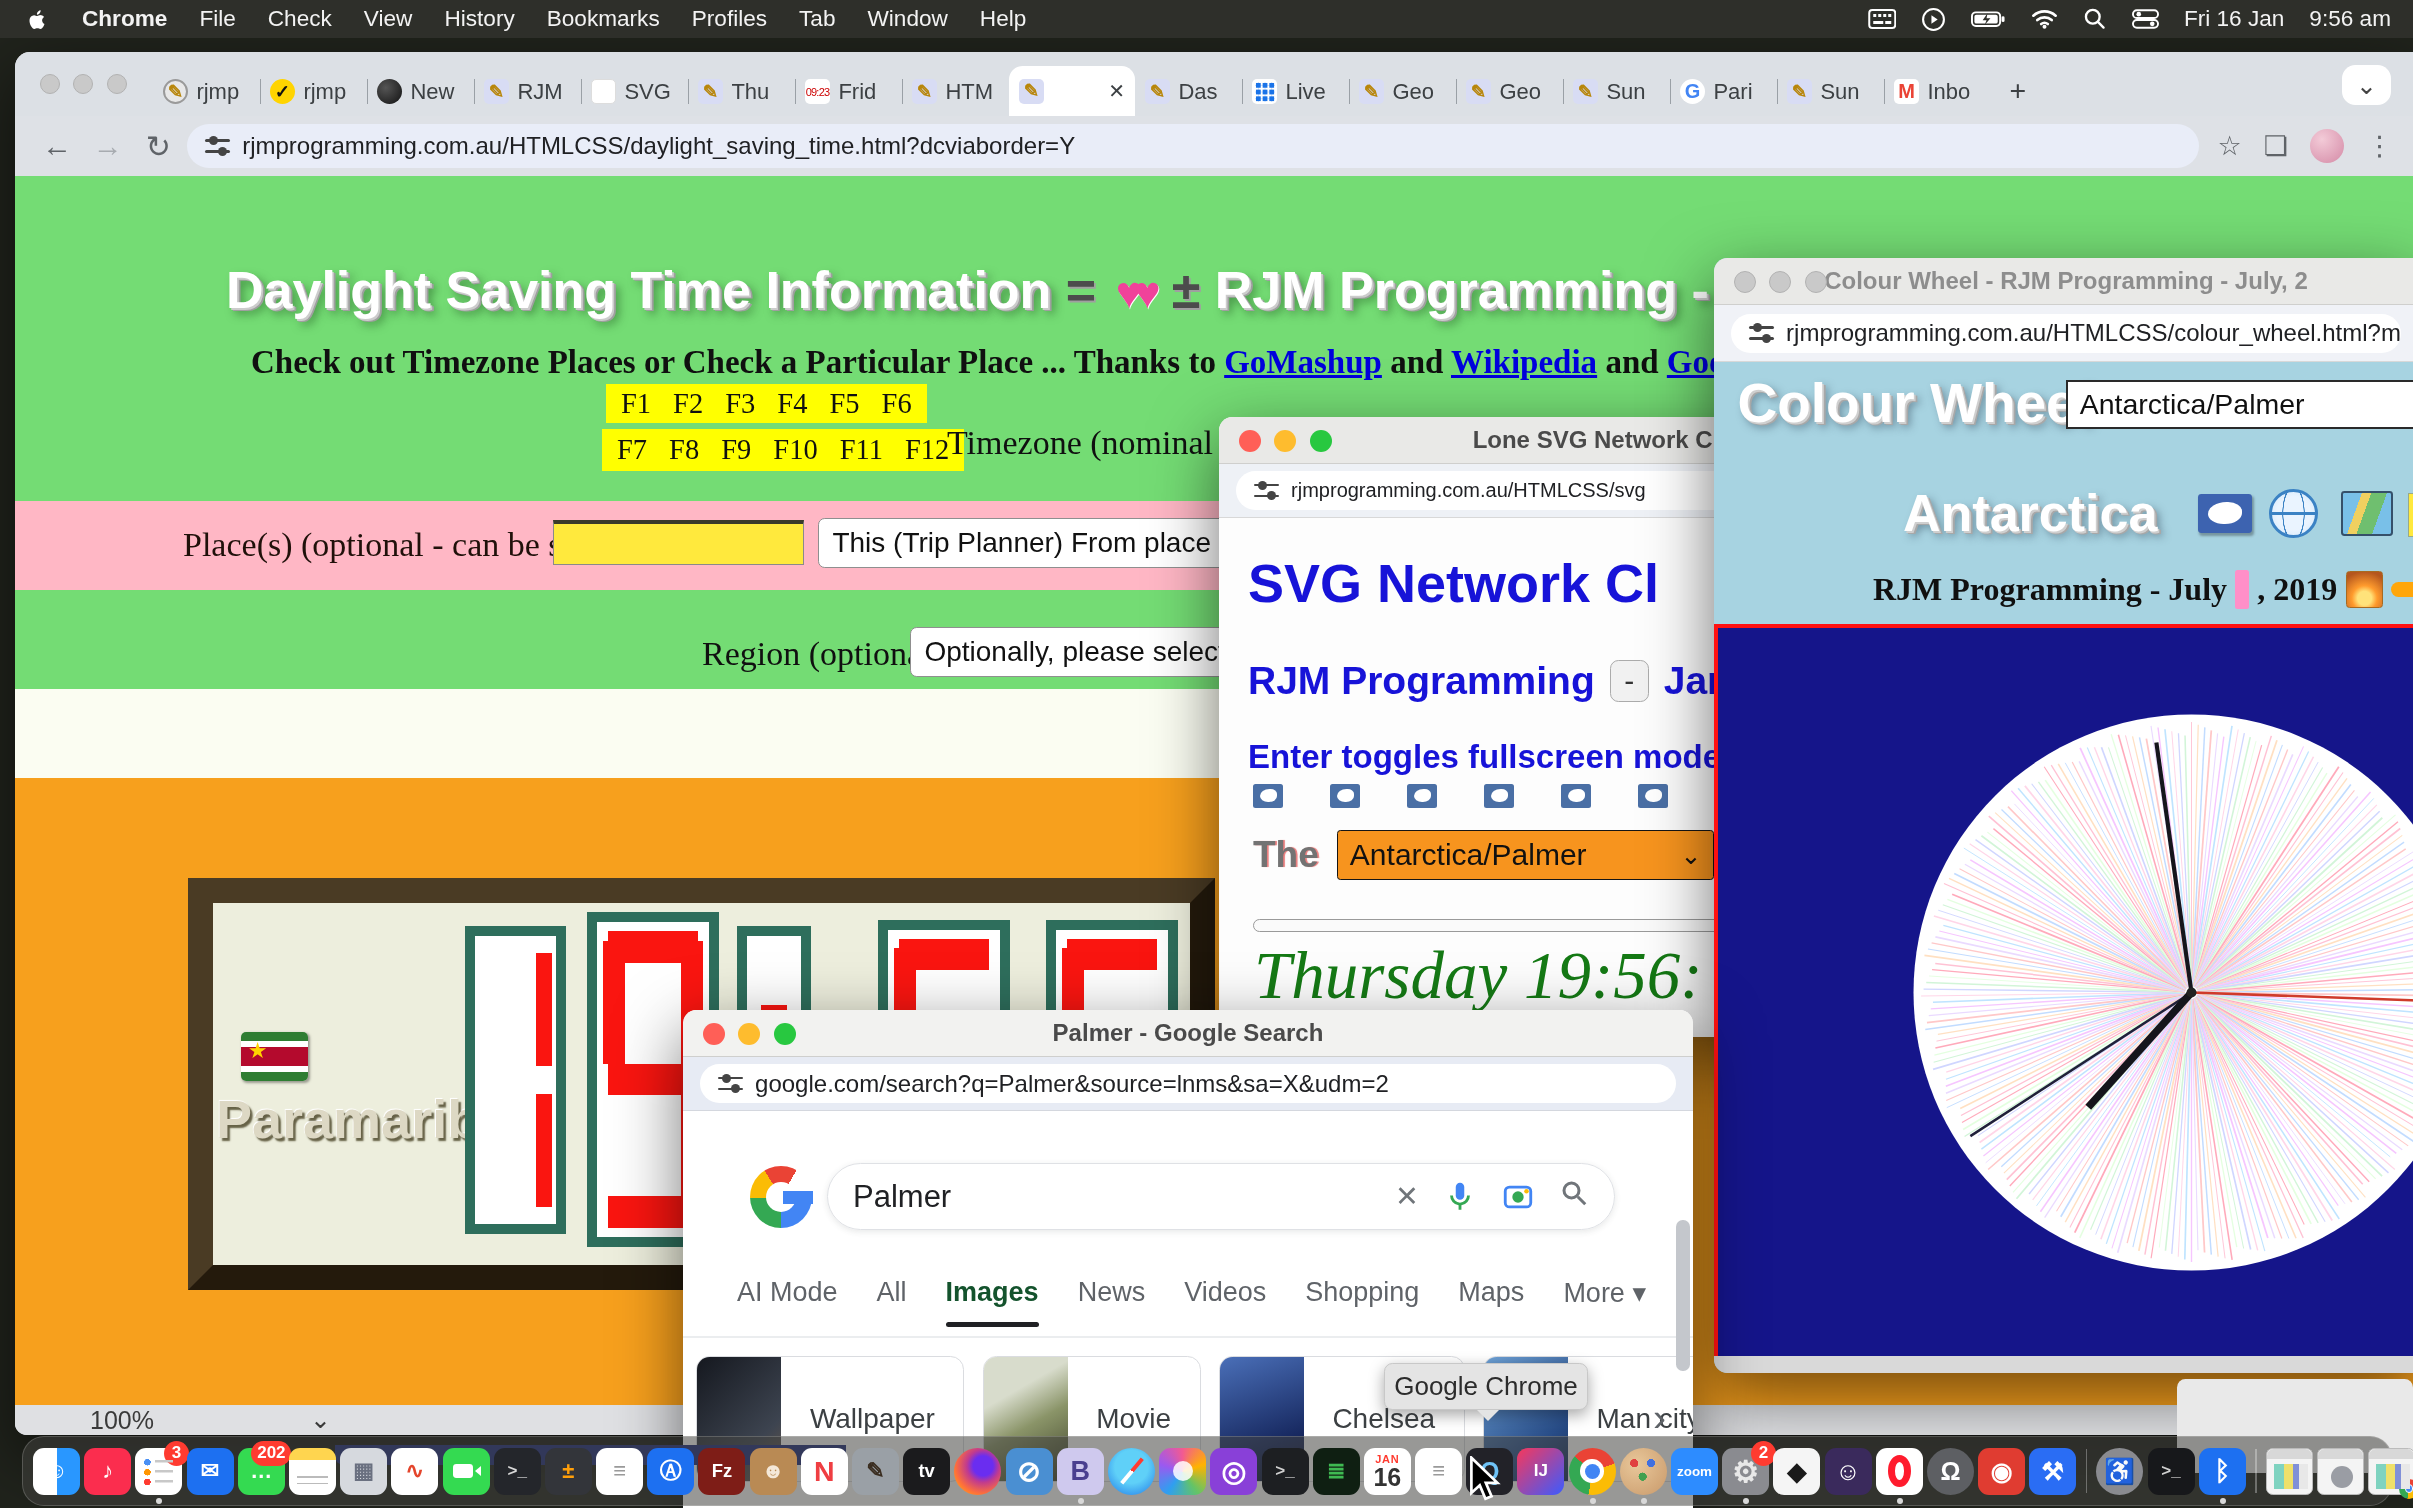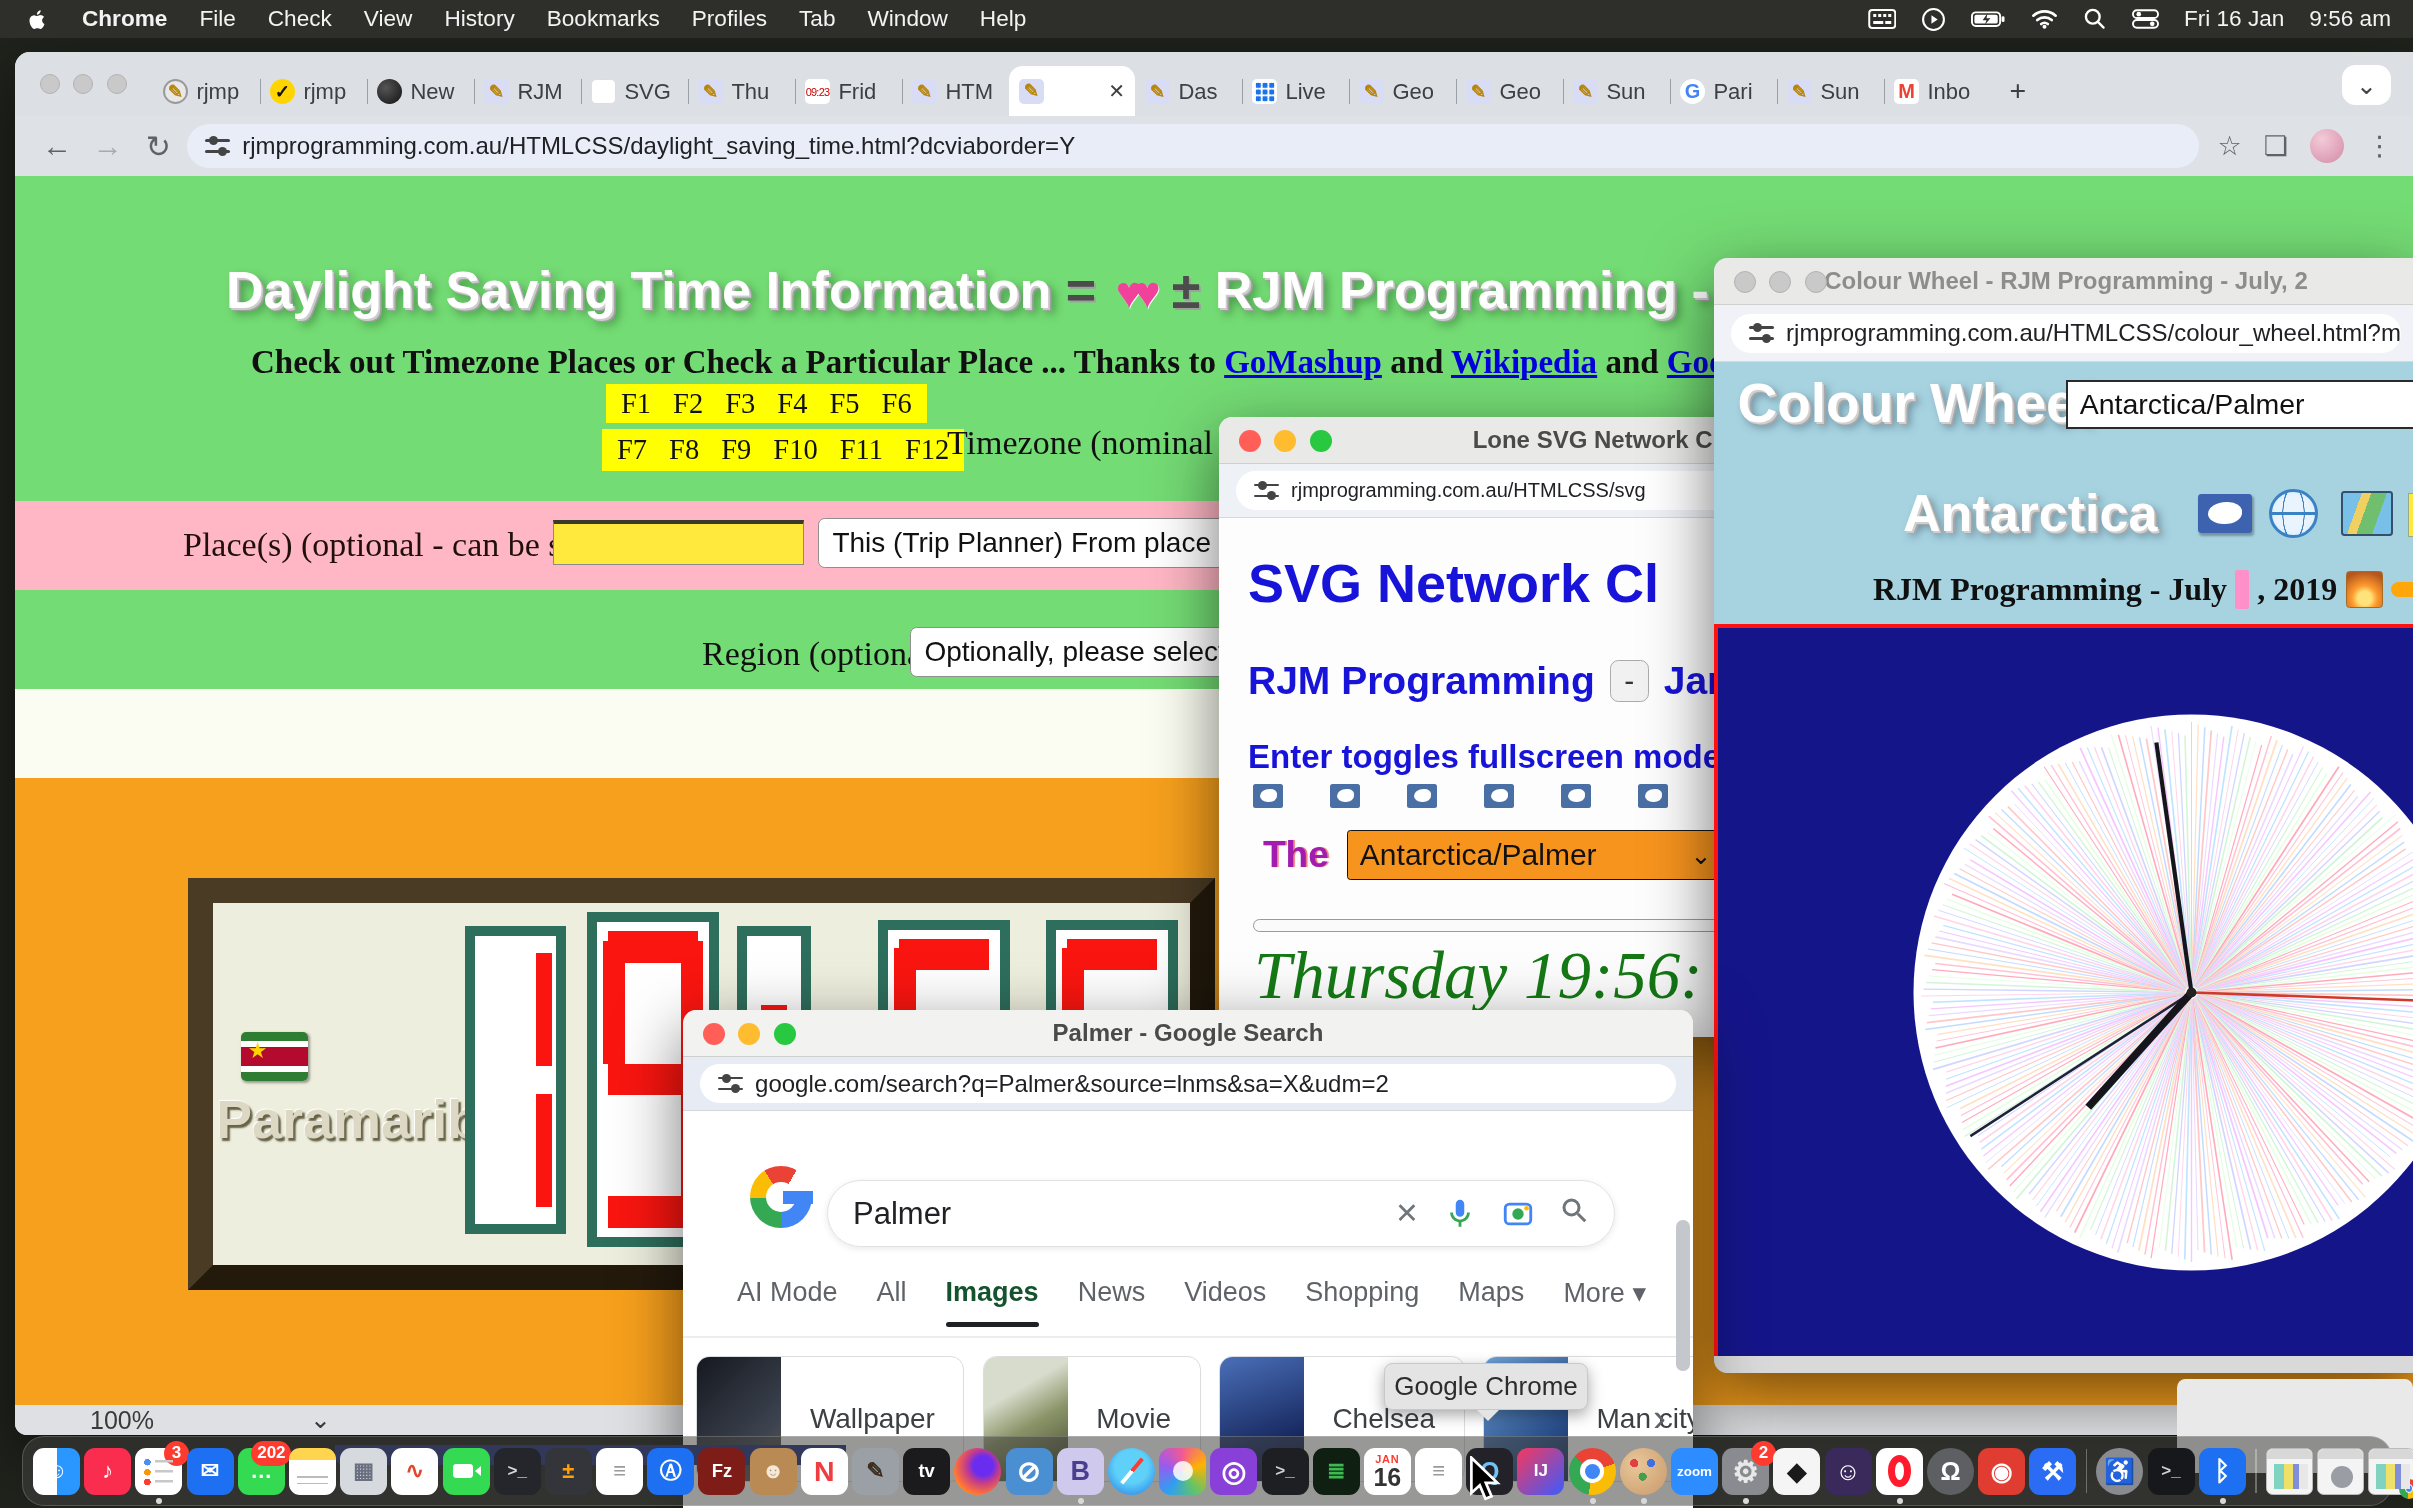--- a/index.html
+++ b/index.html
@@ -133,21 +133,21 @@
   #svg-line2 { position:absolute; left:29px; top:141px; font-size:39px; font-weight:bold; color:#1713d8;
     display:flex; align-items:center; gap:15px; white-space:nowrap; }
   #svg-minus { font-size:30px; color:#333; background:#f1f1f1; border:1.7px solid #ababab; border-radius:8.4px;
     width:39px; height:42px; display:flex; align-items:center; justify-content:center; font-weight:normal; }
   #svg-line3 { position:absolute; left:29px; top:220px; font-size:33px; font-weight:bold; color:#1713d8; white-space:nowrap; }
   #svg-flags { position:absolute; left:34px; top:266px; display:flex; gap:47px; }
   .ant-flag { width:30px; height:23.5px; background:#4a6fa5; border-radius:2.5px; position:relative; }
   .ant-flag::after { content:""; position:absolute; left:6.7px; top:5px; width:17px; height:12.6px;
     background:#fff; border-radius:60% 40% 50% 50%; }
   #svg-line4 { position:absolute; left:34px; top:312px; display:flex; align-items:center; gap:18.4px; }
-  #svg-the { font-size:37px; font-weight:bold; color:#a21caf; text-shadow:1.7px 0 0.8px rgba(220,40,40,.6);margin-left:10px; }
+  #svg-the { font-size:37px; font-weight:bold; color:#737373; text-shadow:1.7px 0 0.8px rgba(220,40,40,.6); }
   #svg-select { width:377px; height:50px; background:#f7941e; border:1.7px solid #151515; border-radius:3.4px;
     display:flex; align-items:center; padding:0 11.7px; font-size:30px; color:#111; }
   #svg-select .chev { margin-left:auto; font-size:25px; }
   #svg-yellowbtn { width:39px; height:50px; background:#ffff00; border:1.7px solid #b9a814; border-radius:3.4px; }
   #svg-divider { position:absolute; left:34px; top:401px; width:503px; height:13.4px; background:#fafafa;
     border:1.7px solid #9a9a9a; border-radius:7.5px; }
   #svg-time { position:absolute; left:35px; top:419px; font-family:"Liberation Serif", serif; font-style:italic;
     font-size:67px; color:#157a15; white-space:nowrap; }
 
   
@@ -186,21 +186,21 @@
   #google-window { left:683px; top:1010px; width:1010px; height:499px; background:#fff; border-radius:13.4px 13.4px 0 0; }
   #google-window .titlebar { background:#f2f2f0; }
   #google-window .urlbar { top:47px; height:54px; background:#e7ebf4; border-bottom:0.8px solid #d4d7de; }
   #g-content { position:absolute; left:0; top:101px; right:0; bottom:0; background:#fff; }
   .glogo { position:absolute; left:67px; top:55px; width:62px; height:62px; border-radius:50%;
     background:conic-gradient(from 30deg, #ffffff 0 58deg, #4285f4 58deg 150deg, #34a853 150deg 238deg,
       #fbbc05 238deg 298deg, #ea4335 298deg 360deg); }
   .glogo::after { content:""; position:absolute; inset:16px; background:#fff; border-radius:50%; }
   .glogo .bar { position:absolute; right:-0.8px; top:25px; width:30px; height:12.6px; background:#4285f4; z-index:2; }
   #g-pill { position:absolute; left:144px; top:52px; width:788px; height:67px; border:1.7px solid #dfe1e5;
-    border-radius:34px; display:flex; align-items:center; padding:0 25px; gap:24px; box-shadow:0 1.7px 6.7px rgba(60,64,67,.12);margin-top:17px; }
+    border-radius:34px; display:flex; align-items:center; padding:0 25px; gap:24px; box-shadow:0 1.7px 6.7px rgba(60,64,67,.12); }
   #g-query { font-size:31px; color:#202124; flex:1; }
   .g-ic { font-size:28.5px; color:#70757a; }
   #g-micwrap, #g-lenswrap { width:34px; height:34px; }
   #g-filters { position:absolute; left:54px; top:166px; display:flex; gap:39px; font-size:27px; color:#5f6368; }
   .g-filter { padding-bottom:18.4px; position:relative; white-space:nowrap; }
   .g-filter.active { color:#14532d; font-weight:bold; }
   .g-filter.active::after { content:""; position:absolute; left:0; right:0; bottom:0; height:5.9px; background:#202124; border-radius:2.5px; }
   #g-filterline { position:absolute; left:0; right:0; top:225px; height:1.7px; background:#ebedef; }
   #g-chips { position:absolute; left:13.4px; top:245px; display:flex; gap:18.4px; }
   .g-chip { height:126px; border:1.7px solid #dadce0; border-radius:13.4px; display:flex; align-items:center;

